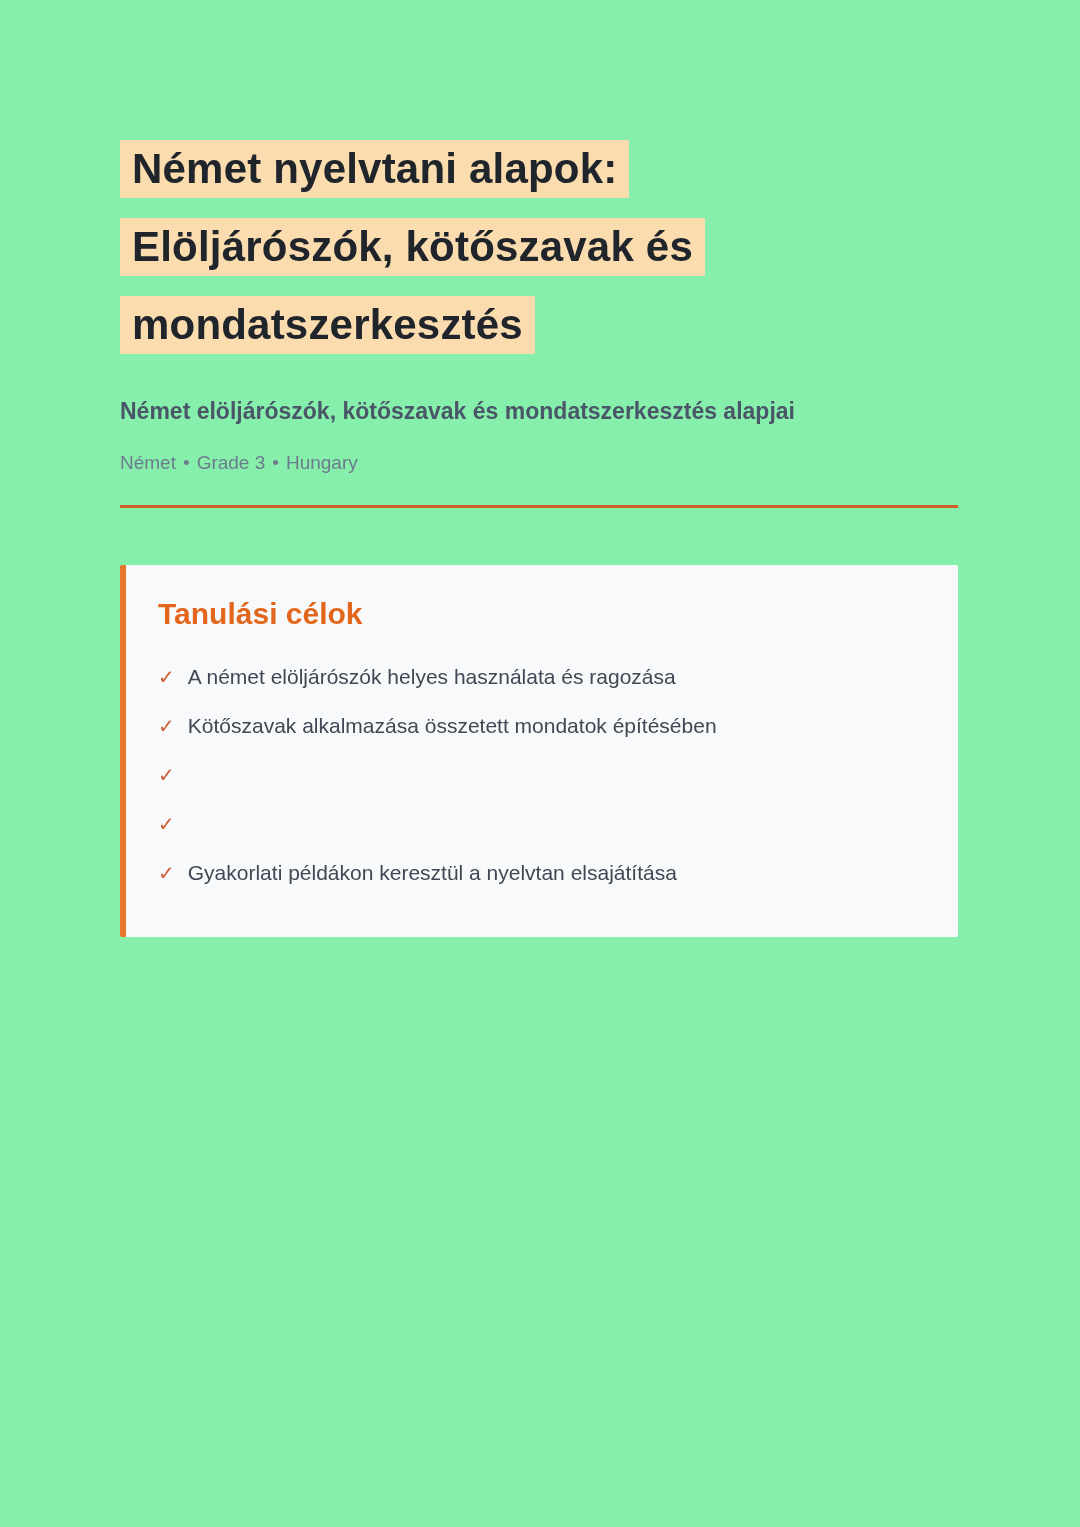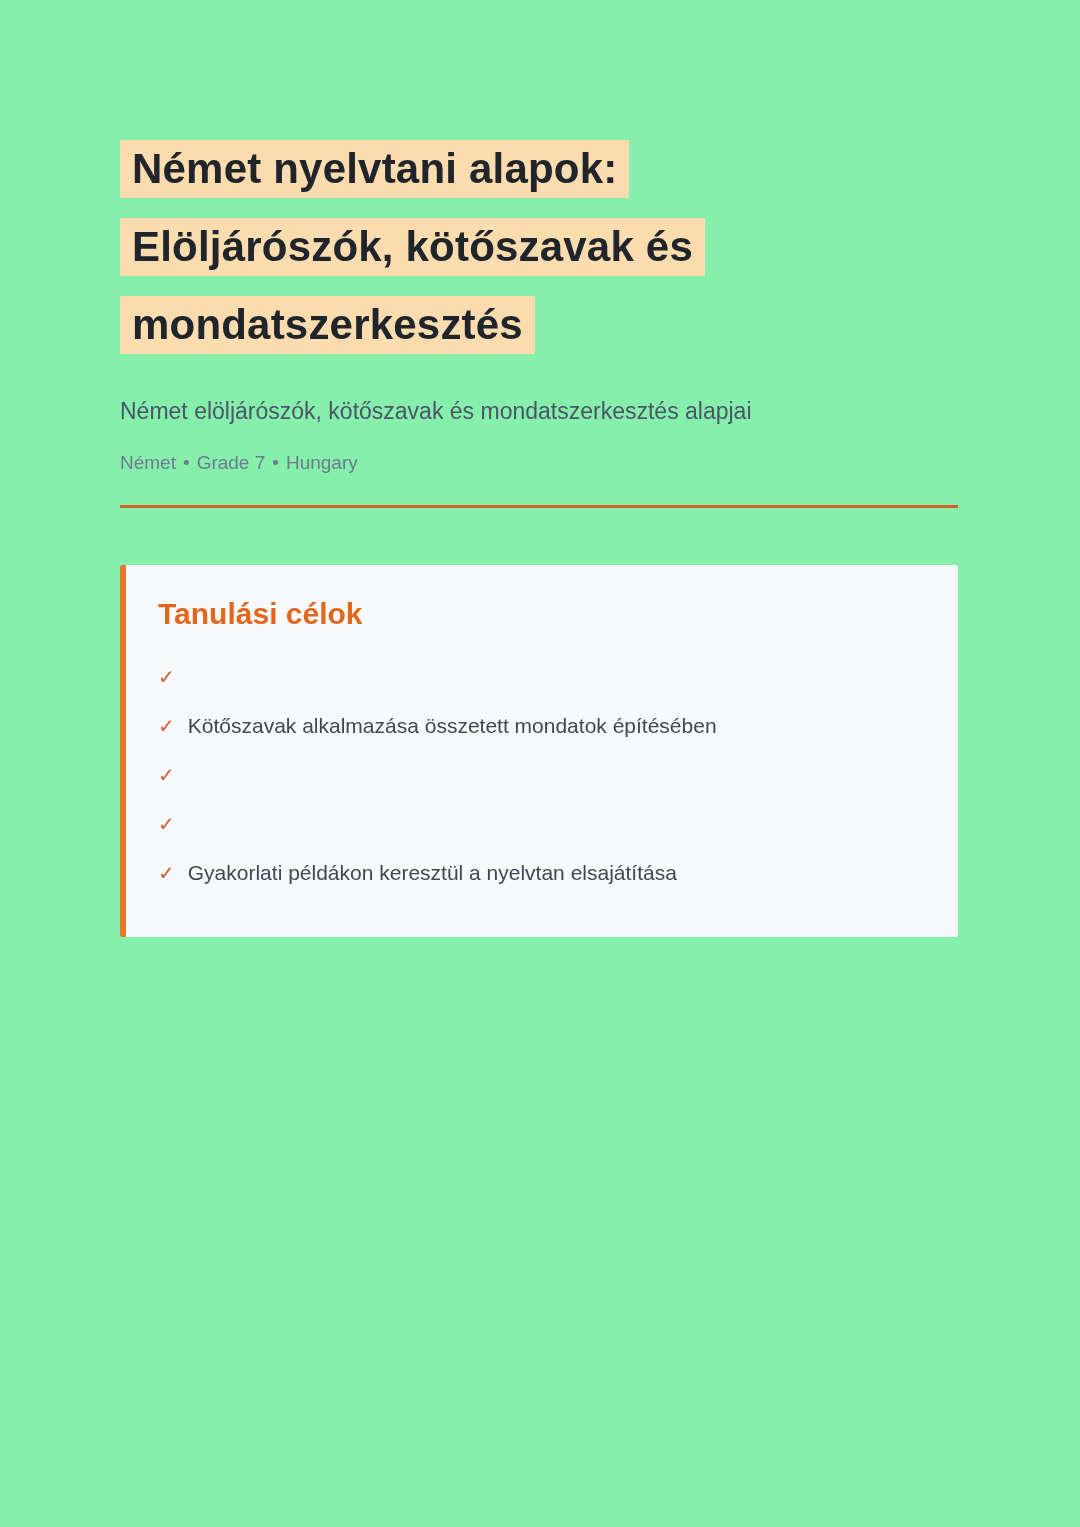--- a/index.html
+++ b/index.html
@@ -36,21 +36,21 @@
     background: var(--highlight, #fbdcae);
     padding: 5px 12px 6px 12px;
   }
 
   
   .subtitle {
     font-size: 23px;
     color: var(--subtitle-color, #4a5568);
     line-height: 30px;
     margin: 0 0 26px 0;
-    font-weight: 400;
+    font-weight: 700;
   }
   .meta {
     font-size: 19px;
     color: var(--meta-color, #6d7b8c);
     margin: 0 0 31px 0;
   }
   .meta .sep {
     margin: 0 7px;
   }
 
@@ -98,29 +98,30 @@
 </head>
 <body>
 
 <div class="page">
   <div class="content">
 
     <h1 class="doc-title"><span class="hl">Német nyelvtani alapok:</span><br><span class="hl">Elöljárószók, kötőszavak és</span><br><span class="hl">mondatszerkesztés</span></h1>
 
     <p class="subtitle">Német elöljárószók, kötőszavak és mondatszerkesztés alapjai</p>
 
-    <p class="meta"><span>Német</span><span class="sep">•</span><span>Grade 7</span><span class="sep">•</span><span>Hungary</span></p>
+    <p class="meta"><span>Német</span><span class="sep">•</span><span>Grade 3</span><span class="sep">•</span><span>Hungary</span></p>
 
     <hr class="divider">
 
     <section class="goals-card">
       <h2>Tanulási célok</h2>
       <ul class="goals-list">
         <li>
           <span class="check">✓</span>
+          <span>A német elöljárószók helyes használata és ragozása</span>
         </li>
         <li>
           <span class="check">✓</span>
           <span>Kötőszavak alkalmazása összetett mondatok építésében</span>
         </li>
         <li>
           <span class="check">✓</span>
         </li>
         <li>
           <span class="check">✓</span>

